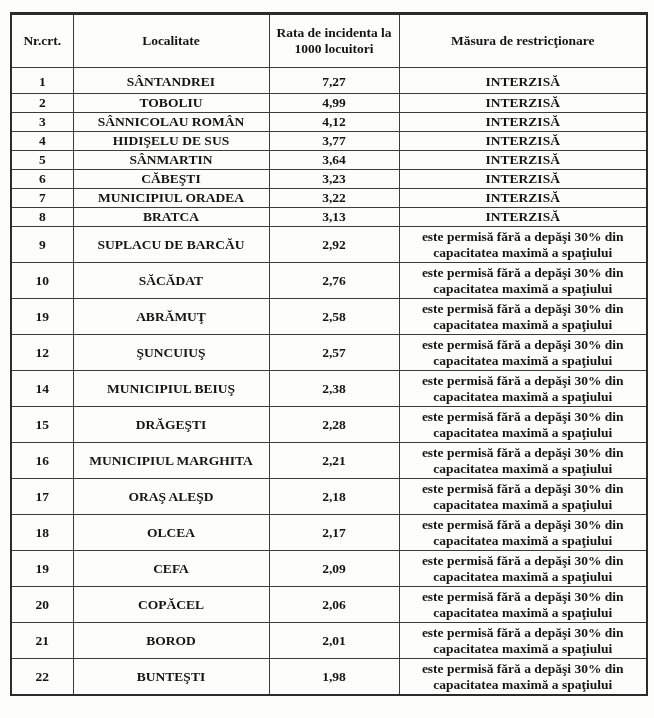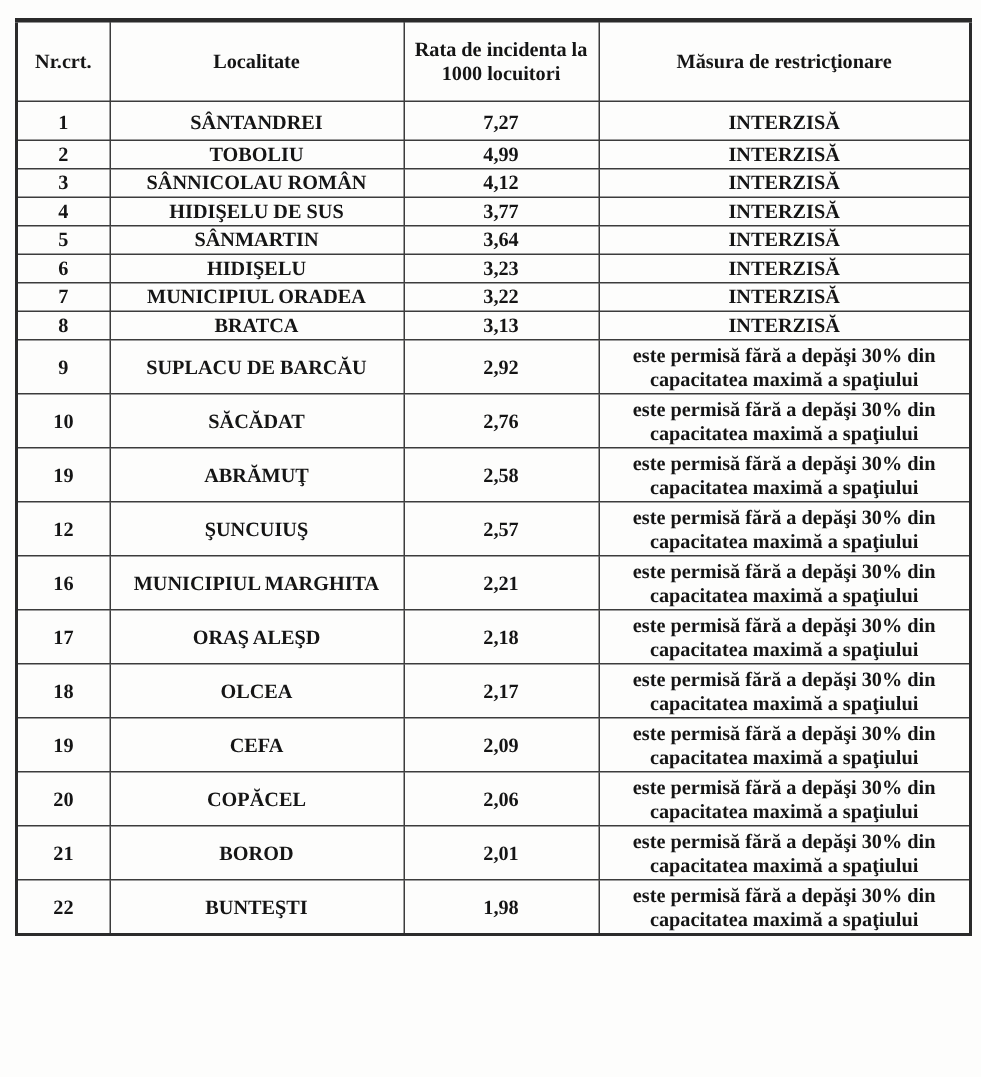--- a/index.html
+++ b/index.html
@@ -101,21 +101,21 @@
           <td class="cell-masura">INTERZISĂ</td>
         </tr>
         <tr class="single">
           <td>5</td>
           <td>SÂNMARTIN</td>
           <td>3,64</td>
           <td class="cell-masura">INTERZISĂ</td>
         </tr>
         <tr class="single">
           <td>6</td>
-          <td>HIDIŞELU</td>
+          <td>CĂBEŞTI</td>
           <td>3,23</td>
           <td class="cell-masura">INTERZISĂ</td>
         </tr>
         <tr class="single">
           <td>7</td>
           <td>MUNICIPIUL ORADEA</td>
           <td>3,22</td>
           <td class="cell-masura">INTERZISĂ</td>
         </tr>
         <tr class="single">
@@ -139,20 +139,32 @@
         <tr class="double">
           <td>19</td>
           <td>ABRĂMUŢ</td>
           <td>2,58</td>
           <td class="cell-masura">este permisă fără a depăşi 30% din capacitatea maximă a spaţiului</td>
         </tr>
         <tr class="double">
           <td>12</td>
           <td>ŞUNCUIUŞ</td>
           <td>2,57</td>
+          <td class="cell-masura">este permisă fără a depăşi 30% din capacitatea maximă a spaţiului</td>
+        </tr>
+        <tr class="double">
+          <td>14</td>
+          <td>MUNICIPIUL BEIUŞ</td>
+          <td>2,38</td>
+          <td class="cell-masura">este permisă fără a depăşi 30% din capacitatea maximă a spaţiului</td>
+        </tr>
+        <tr class="double">
+          <td>15</td>
+          <td>DRĂGEŞTI</td>
+          <td>2,28</td>
           <td class="cell-masura">este permisă fără a depăşi 30% din capacitatea maximă a spaţiului</td>
         </tr>
         <tr class="double">
           <td>16</td>
           <td>MUNICIPIUL MARGHITA</td>
           <td>2,21</td>
           <td class="cell-masura">este permisă fără a depăşi 30% din capacitatea maximă a spaţiului</td>
         </tr>
         <tr class="double">
           <td>17</td>

